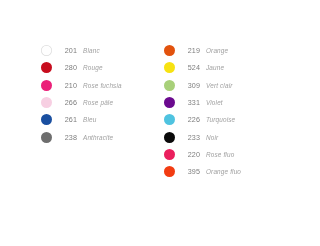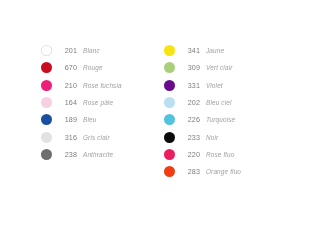--- a/index.html
+++ b/index.html
@@ -81,87 +81,82 @@
   <div class="columns">
 
     <div class="column column-left">
       <div class="swatch-row">
         <span class="swatch-dot" style="background-color: rgb(254, 254, 254); box-shadow: rgb(220, 220, 220) 0px 0px 0px 0.7px inset;"></span>
         <span class="swatch-code">201</span>
         <span class="swatch-name">Blanc</span>
       </div>
       <div class="swatch-row">
         <span class="swatch-dot" style="background-color: rgb(199, 13, 30);"></span>
-        <span class="swatch-code">670</span>
+        <span class="swatch-code">280</span>
         <span class="swatch-name">Rouge</span>
       </div>
       <div class="swatch-row">
         <span class="swatch-dot" style="background-color: rgb(235, 32, 121);"></span>
         <span class="swatch-code">210</span>
         <span class="swatch-name">Rose fuchsia</span>
       </div>
       <div class="swatch-row">
         <span class="swatch-dot" style="background-color: rgb(247, 207, 226);"></span>
-        <span class="swatch-code">164</span>
+        <span class="swatch-code">266</span>
         <span class="swatch-name">Rose pâle</span>
       </div>
       <div class="swatch-row">
         <span class="swatch-dot" style="background-color: rgb(26, 79, 160);"></span>
-        <span class="swatch-code">189</span>
+        <span class="swatch-code">261</span>
         <span class="swatch-name">Bleu</span>
-      </div>
-      <div class="swatch-row">
-        <span class="swatch-dot" style="background-color: rgb(226, 226, 226);"></span>
-        <span class="swatch-code">316</span>
-        <span class="swatch-name">Gris clair</span>
       </div>
       <div class="swatch-row">
         <span class="swatch-dot" style="background-color: rgb(110, 110, 110);"></span>
         <span class="swatch-code">238</span>
         <span class="swatch-name">Anthracite</span>
       </div>
     </div>
 
     <div class="column column-right">
       <div class="swatch-row">
+        <span class="swatch-dot" style="background-color: rgb(226, 82, 13);"></span>
+        <span class="swatch-code">219</span>
+        <span class="swatch-name">Orange</span>
+      </div>
+      <div class="swatch-row">
         <span class="swatch-dot" style="background-color: rgb(247, 226, 18);"></span>
-        <span class="swatch-code">341</span>
+        <span class="swatch-code">524</span>
         <span class="swatch-name">Jaune</span>
       </div>
       <div class="swatch-row">
         <span class="swatch-dot" style="background-color: rgb(168, 208, 122);"></span>
         <span class="swatch-code">309</span>
         <span class="swatch-name">Vert clair</span>
       </div>
       <div class="swatch-row">
         <span class="swatch-dot" style="background-color: rgb(107, 10, 143);"></span>
         <span class="swatch-code">331</span>
         <span class="swatch-name">Violet</span>
-      </div>
-      <div class="swatch-row">
-        <span class="swatch-dot" style="background-color: rgb(185, 223, 240);"></span>
-        <span class="swatch-code">202</span>
-        <span class="swatch-name">Bleu ciel</span>
       </div>
       <div class="swatch-row">
         <span class="swatch-dot" style="background-color: rgb(79, 195, 224);"></span>
         <span class="swatch-code">226</span>
         <span class="swatch-name">Turquoise</span>
       </div>
       <div class="swatch-row">
         <span class="swatch-dot" style="background-color: rgb(10, 10, 10);"></span>
         <span class="swatch-code">233</span>
         <span class="swatch-name">Noir</span>
       </div>
       <div class="swatch-row">
         <span class="swatch-dot" style="background-color: rgb(234, 31, 93);"></span>
         <span class="swatch-code">220</span>
         <span class="swatch-name">Rose fluo</span>
       </div>
       <div class="swatch-row">
         <span class="swatch-dot" style="background-color: rgb(242, 60, 18);"></span>
-        <span class="swatch-code">283</span>
+        <span class="swatch-code">395</span>
         <span class="swatch-name">Orange fluo</span>
       </div>
     </div>
 
   </div>
 </div>
 
 </body></html>

